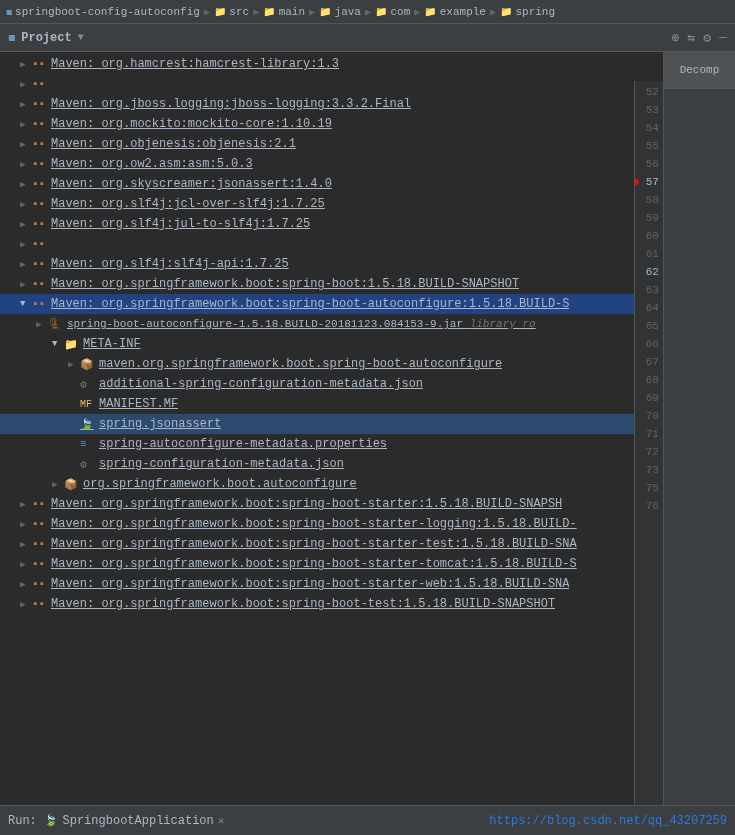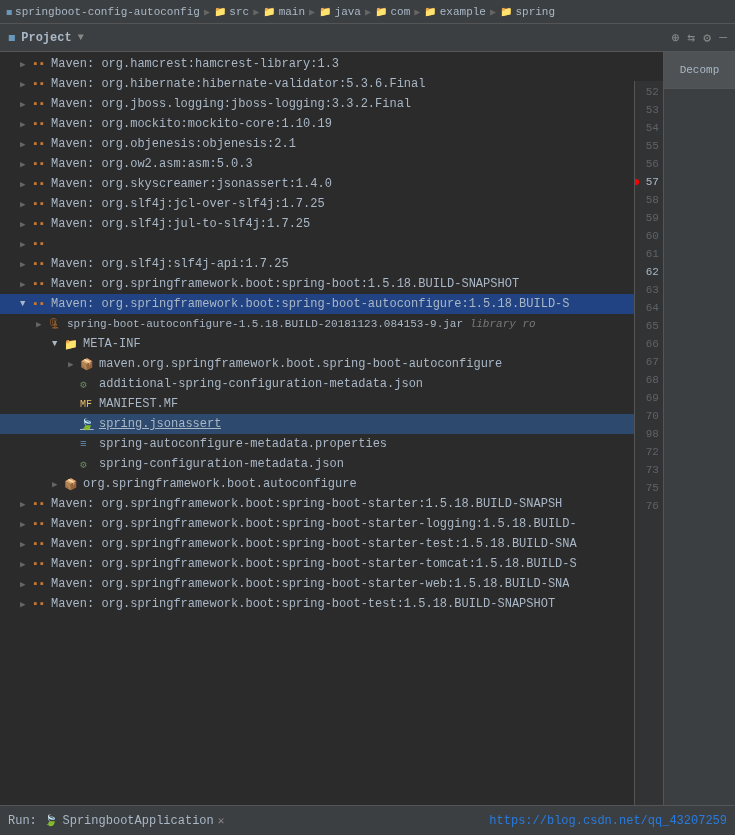--- a/index.html
+++ b/index.html
@@ -122,20 +122,21 @@
       flex-shrink: 0;
       font-size: 11px;
       margin-right: 3px;
     }
 
     .tree-label {
       color: #a9b7c6;
       font-size: 12px;
       overflow: hidden;
       text-overflow: ellipsis;
+      text-decoration: underline;
     }
     .tree-label.spring-factories { color: #a9b7c6; text-decoration: underline; }
 
     
     .line-numbers {
       width: 30px;
       background: #313335;
       border-left: 1px solid #555;
       padding-top: 2px;
       color: #606366;
@@ -278,21 +279,20 @@
       <span class="tree-indent"></span>
       <span class="tree-arrow">▶</span>
       <span class="tree-icon icon-maven">▪▪</span>
       <span class="tree-label">Maven: org.hamcrest:hamcrest-library:1.3</span>
     </div>
 
     <div class="tree-item">
       <span class="tree-indent"></span>
       <span class="tree-arrow">▶</span>
       <span class="tree-icon icon-maven">▪▪</span>
-      <span class="tree-label">Maven: org.hibernate:hibernate-validator:5.3.6.Final</span>
     </div>
 
     <div class="tree-item">
       <span class="tree-indent"></span>
       <span class="tree-arrow">▶</span>
       <span class="tree-icon icon-maven">▪▪</span>
       <span class="tree-label">Maven: org.jboss.logging:jboss-logging:3.3.2.Final</span>
     </div>
 
     <div class="tree-item">
@@ -509,21 +509,21 @@
     <div class="line-num">61</div>
     <div class="line-num active">62</div>
     <div class="line-num">63</div>
     <div class="line-num">64</div>
     <div class="line-num">65</div>
     <div class="line-num">66</div>
     <div class="line-num">67</div>
     <div class="line-num">68</div>
     <div class="line-num">69</div>
     <div class="line-num">70</div>
-    <div class="line-num">98</div>
+    <div class="line-num">71</div>
     <div class="line-num">72</div>
     <div class="line-num">73</div>
     <div class="line-num">75</div>
     <div class="line-num">76</div>
   </div>
 
   <div class="right-panel">
     <div class="decomp-tab">
       <span>Decomp</span>
     </div>

